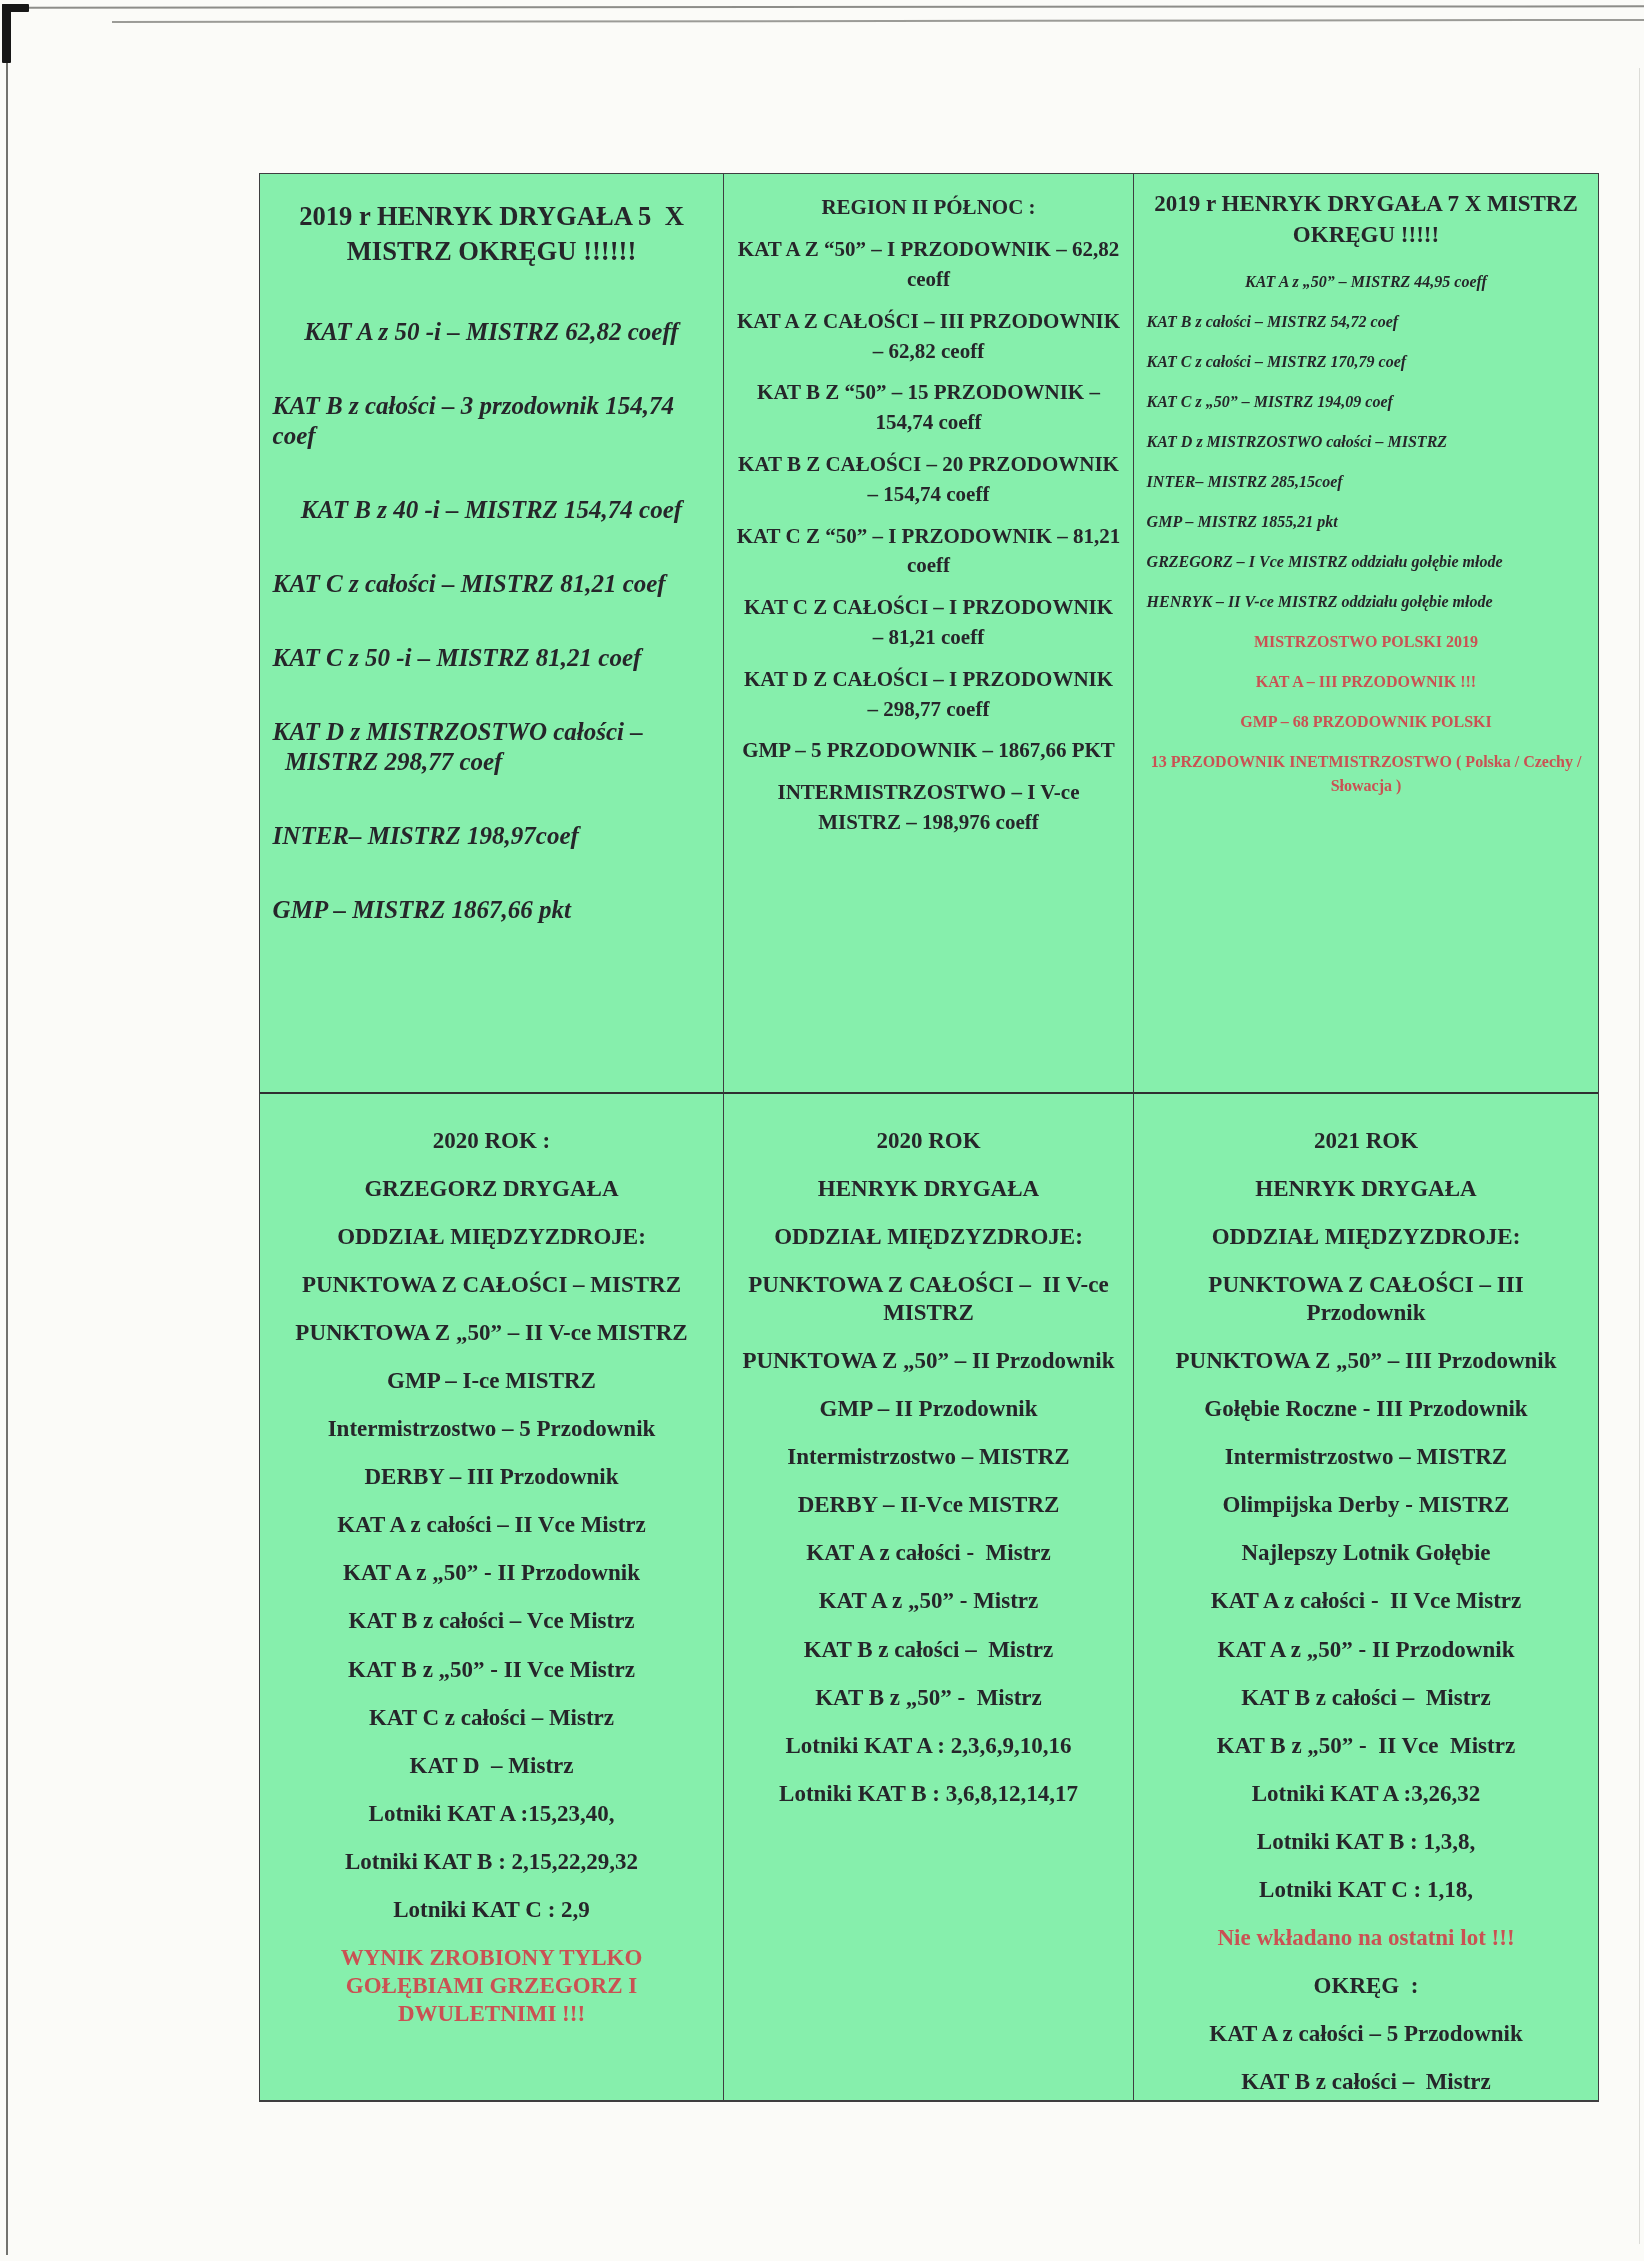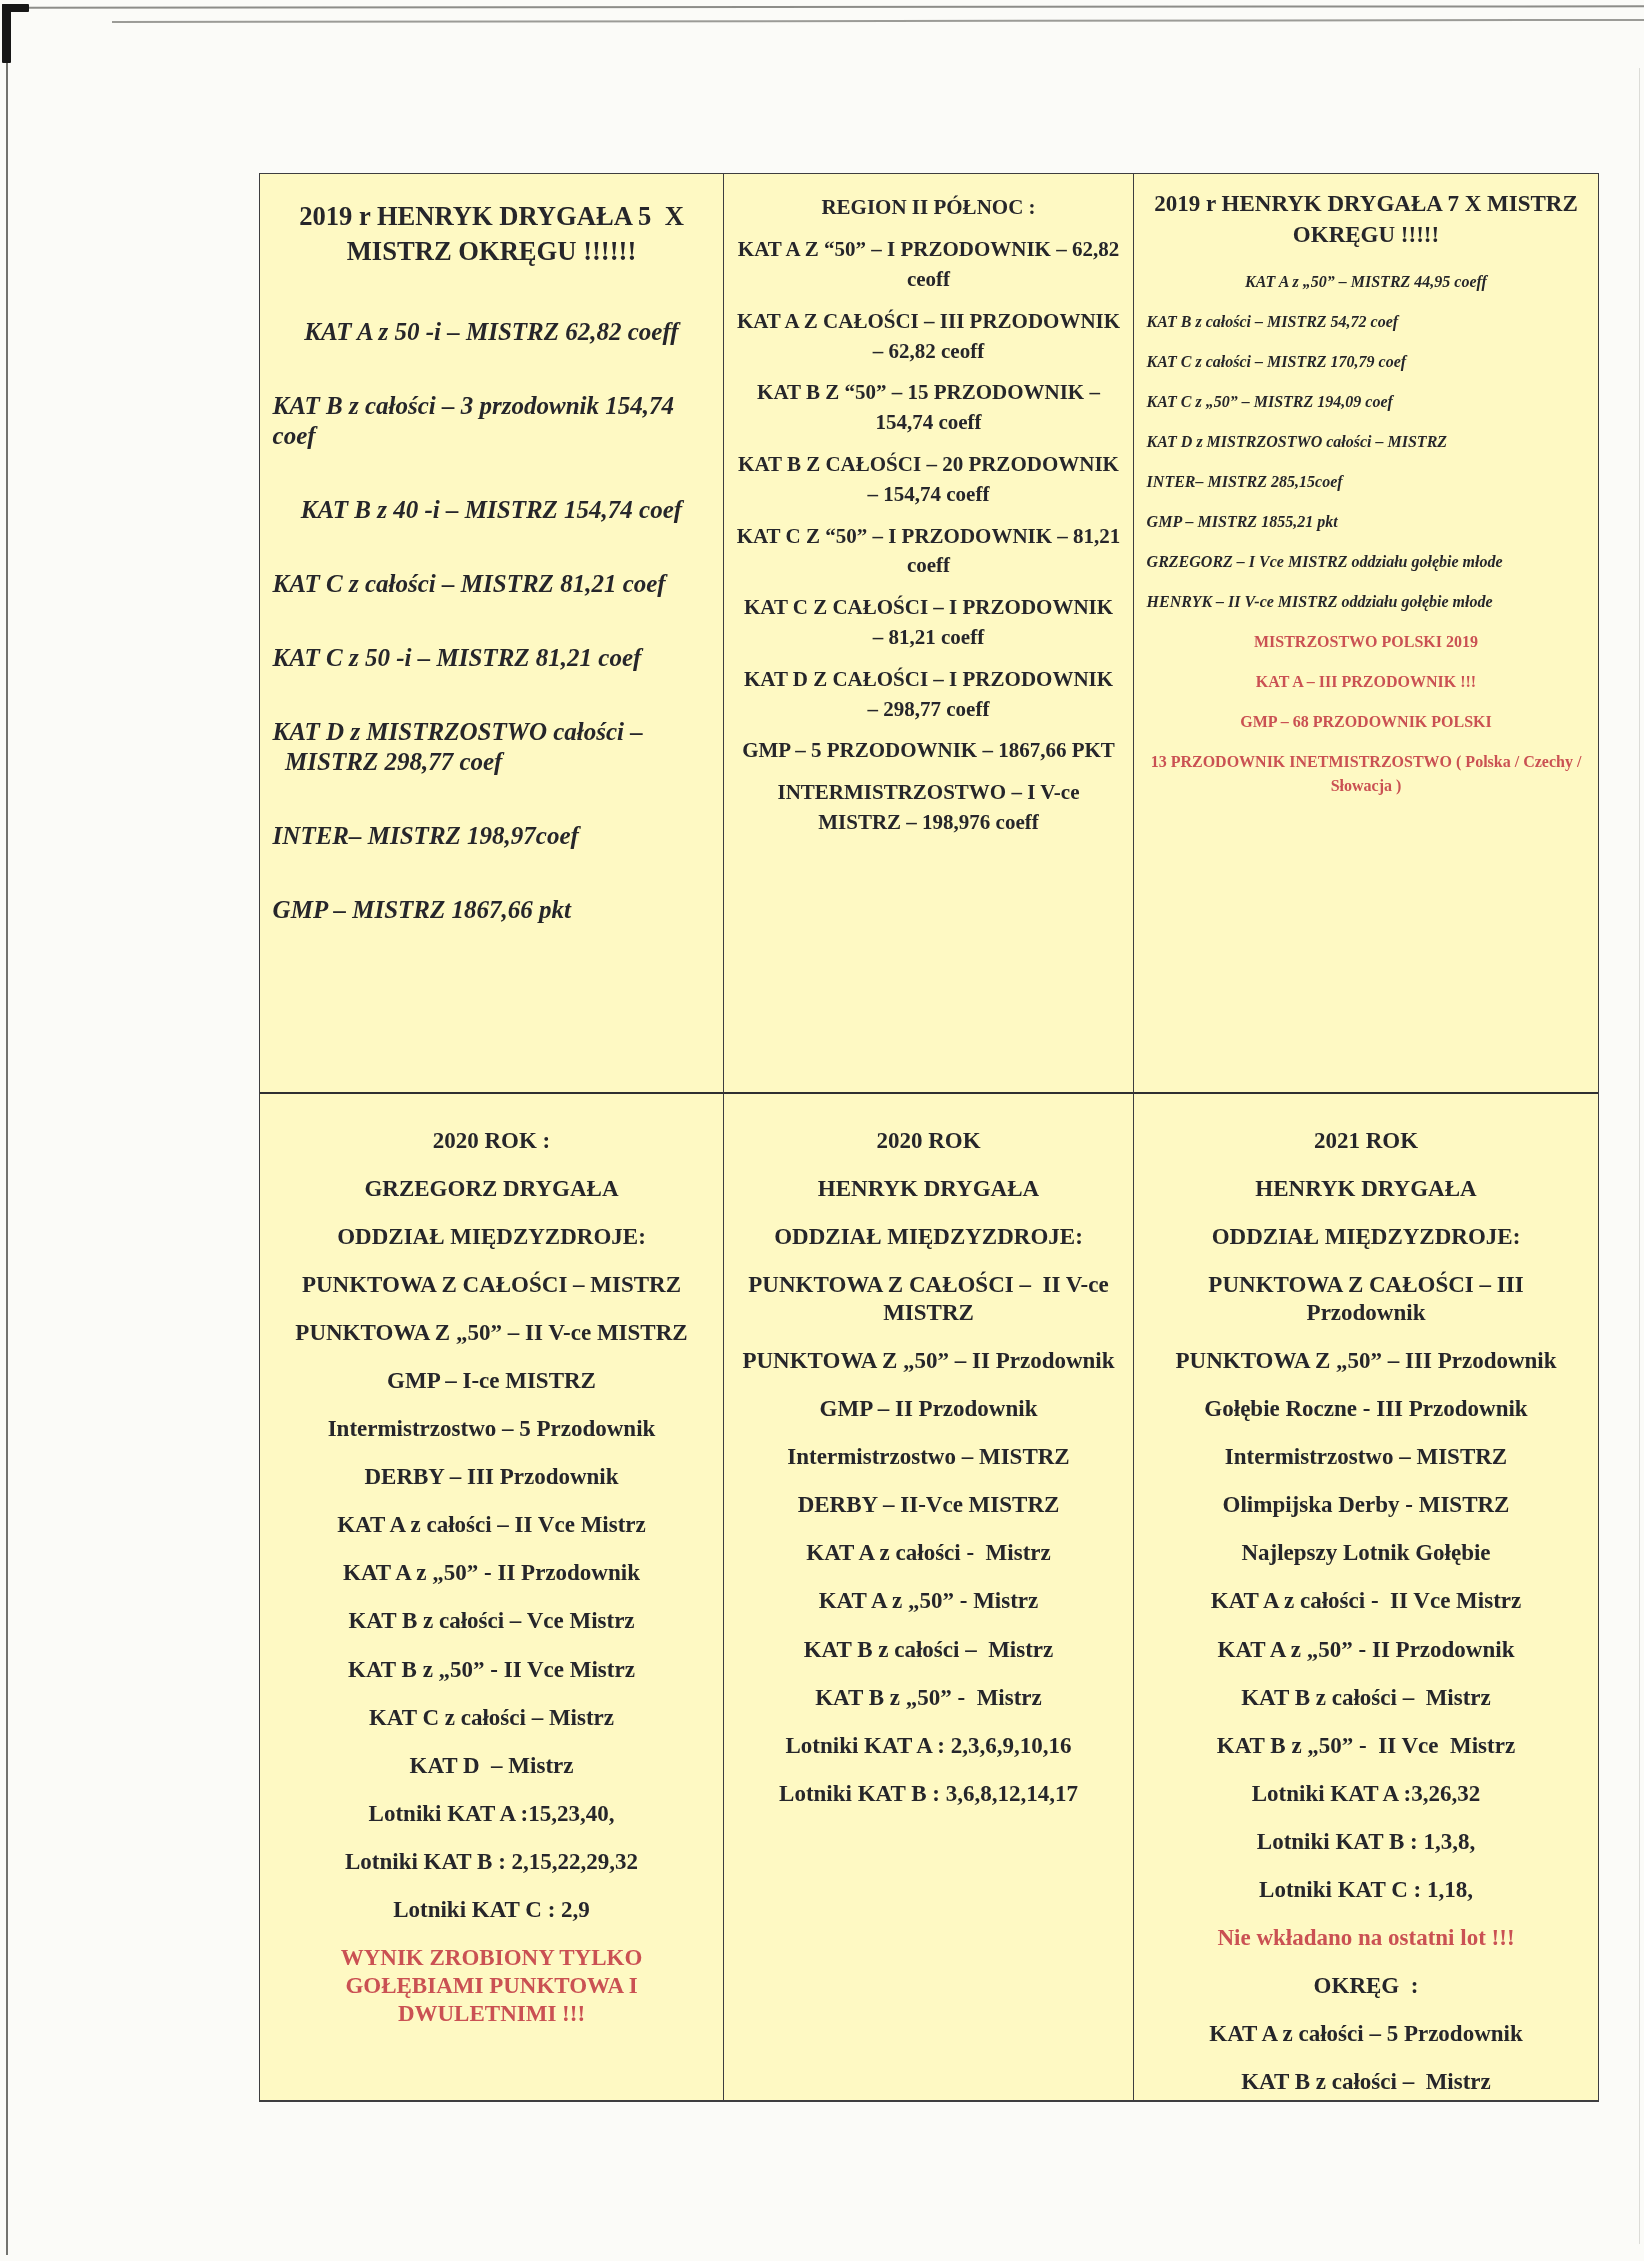--- a/index.html
+++ b/index.html
@@ -24,21 +24,21 @@
   
   #award-table{
     position:absolute;left:259px;top:173px;
     width:1340px;height:1929px;
     box-sizing:border-box;
     border:1.9px solid #3e3e40;
     border-bottom-width:2.9px;
     display:grid;
     grid-template-columns:464px 410px auto;
     grid-template-rows:920px auto;
-    background:#fef9c3;
+    background:#86efac;
     color:#26262a;
   }
   .cell{box-sizing:border-box;padding:0 12.6px;overflow:hidden;}
   .col0,.col1{border-right:1.5px solid #3e3e40;}
   .row0{border-bottom:2.4px solid #2f2f31;}
   .ln{margin:0;}
   .al{text-align:left;}
   .ac{text-align:center;}
   .t{font-weight:bold;}
   .b{font-weight:bold;}
@@ -123,21 +123,21 @@
         <p class="ln b ac">DERBY – III Przodownik</p>
         <p class="ln b ac">KAT A z całości – II Vce Mistrz</p>
         <p class="ln b ac">KAT A z „50” - II Przodownik</p>
         <p class="ln b ac">KAT B z całości – Vce Mistrz</p>
         <p class="ln b ac">KAT B z „50” - II Vce Mistrz</p>
         <p class="ln b ac">KAT C z całości – Mistrz</p>
         <p class="ln b ac">KAT D&nbsp; – Mistrz</p>
         <p class="ln b ac">Lotniki KAT A :15,23,40,</p>
         <p class="ln b ac">Lotniki KAT B : 2,15,22,29,32</p>
         <p class="ln b ac">Lotniki KAT C : 2,9</p>
-        <p class="ln b red ac">WYNIK ZROBIONY TYLKO GOŁĘBIAMI PUNKTOWA I DWULETNIMI !!!</p>
+        <p class="ln b red ac">WYNIK ZROBIONY TYLKO GOŁĘBIAMI GRZEGORZ I DWULETNIMI !!!</p>
       </div>
     <div class="cell c11 col1">
         <p class="ln b ac">2020 ROK</p>
         <p class="ln b ac">HENRYK DRYGAŁA</p>
         <p class="ln b ac">ODDZIAŁ MIĘDZYZDROJE:</p>
         <p class="ln b ac">PUNKTOWA Z CAŁOŚCI –&nbsp; II V-ce MISTRZ</p>
         <p class="ln b ac">PUNKTOWA Z „50” – II Przodownik</p>
         <p class="ln b ac">GMP – II Przodownik</p>
         <p class="ln b ac">Intermistrzostwo – MISTRZ</p>
         <p class="ln b ac">DERBY – II-Vce MISTRZ</p>

